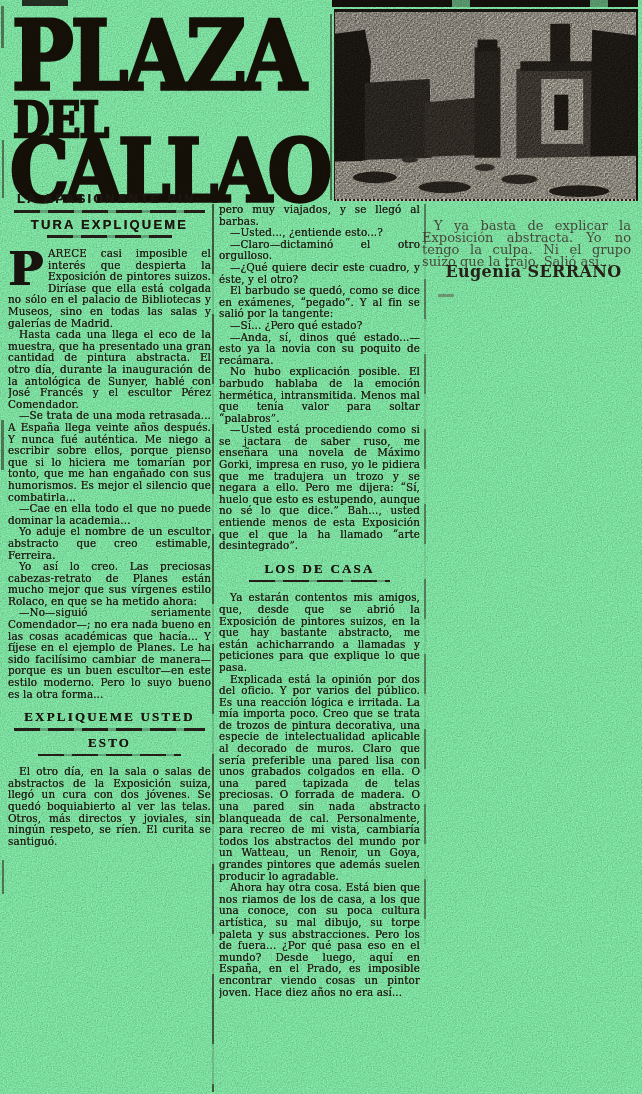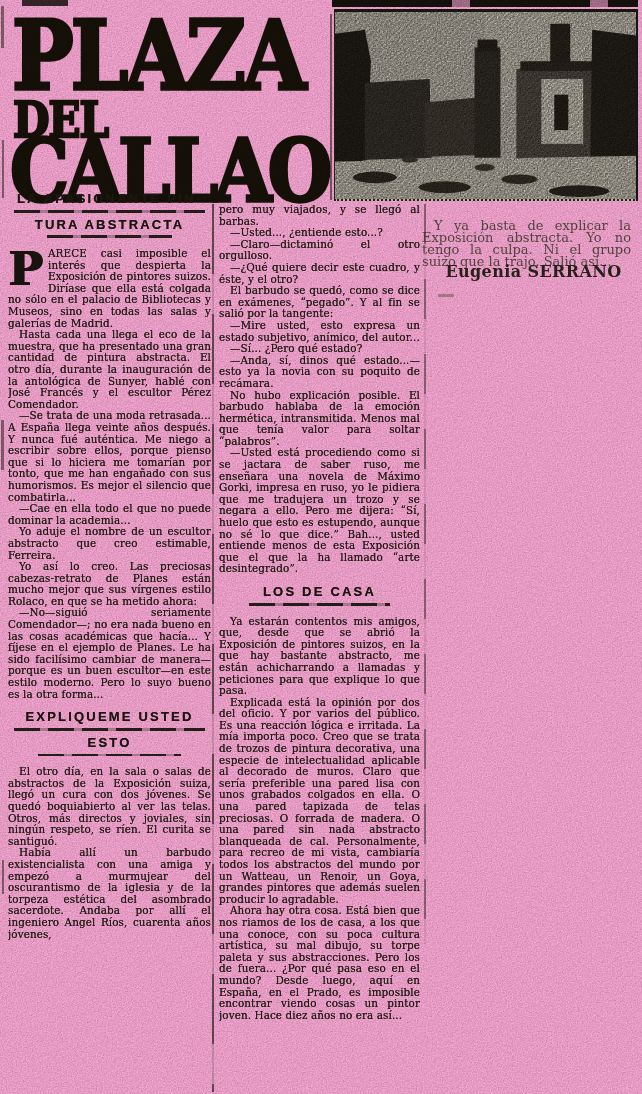--- a/index.html
+++ b/index.html
@@ -1,16 +1,16 @@
 <!DOCTYPE html>
 <html><head>
 <meta charset="utf-8">
 <style>
   html,body{margin:0;padding:0;}
-  #page{position:relative;width:642px;height:1094px;background:#f9a8d4;overflow:hidden;
+  #page{position:relative;width:642px;height:1094px;background:#86efac;overflow:hidden;
         font-family:"DejaVu Serif","Liberation Serif",serif;color:#262018;}
   
   #masthead{position:absolute;left:10px;top:2px;width:322px;height:200px;color:#171209;}
   .mast-line{position:absolute;font-weight:bold;white-space:nowrap;line-height:1;
              -webkit-text-stroke:3px currentColor;
              text-shadow:0.7px 0 currentColor,-0.7px 0 currentColor,0 0.7px currentColor,0 -0.7px currentColor;
              transform:scaleY(1.16);transform-origin:top left;}
   #mast1{top:6px;left:2px;font-size:82px;letter-spacing:-3px;}
   #mast2{top:94px;left:3px;font-size:42px;letter-spacing:-1px;-webkit-text-stroke:2.2px currentColor;}
   #mast3{top:126px;left:0px;font-size:74px;letter-spacing:-4px;}
@@ -38,21 +38,21 @@
   #col2{left:219px;top:204px;width:201px;height:890px;}
   .para{margin:0;text-indent:11px;}
   .para.flush{text-indent:0;}
   .kicker,.subhead{font-family:"Liberation Sans","DejaVu Sans",sans-serif;font-weight:bold;
        text-align:center;font-size:13px;letter-spacing:2.2px;line-height:1.15;
        color:#1f1913;text-indent:0;}
   .kicker{margin:2px 0 0 0;}
   .headrule{height:2.6px;margin:3px auto 5px auto;
        background:repeating-linear-gradient(90deg,#27211a 0 26px,rgba(39,33,26,.3) 26px 34px);}
   .hr-w1{width:94%;}.hr-w2{width:62%;}.hr-w3{width:70%;}
-  .subhead{margin-top:10px;}
+  .subhead{margin-top:10px;font-family:Liberation Serif, serif;}
   .gap{height:5px;}
   .dropcap{float:left;font-weight:bold;font-size:46px;line-height:38px;height:42px;width:36px;
        text-align:center;margin:2px 4px 0 0;color:#1b1610;
        text-shadow:0.8px 0 currentColor,-0.8px 0 currentColor;}
   
   #closing{position:absolute;left:422px;top:207px;width:209px;text-align:justify;
        font-size:13px;line-height:11.9px;text-indent:12px;font-weight:normal;
        color:#4a4238;filter:blur(.35px);opacity:.92;}
   #byline{position:absolute;left:429px;top:262px;width:209px;text-align:center;
        font-size:16px;font-weight:bold;color:#2a241c;letter-spacing:.4px;}
@@ -122,46 +122,44 @@
     </svg>
   </div>
 
   <div id="rule-col1" class="vrule"></div>
   <div id="rule-col2" class="vrule"></div>
   <div id="rule-photo" class="vrule"></div>
 
   <div id="col1" class="col">
     <div class="kicker">LA APASIONANTE PIN-</div>
     <div class="headrule hr-w1"></div>
-    <div class="kicker">TURA ABSTRACTA</div>
+    <div class="kicker">TURA EXPLIQUEME</div>
     <div class="headrule hr-w2"></div>
     <div class="gap"></div>
     <p class="para flush"><span class="dropcap">P</span><span>ARECE casi imposible el interés que despierta la Exposición de pintores suizos. Diríase que ella está colgada no sólo en el palacio de Bibliotecas y Museos, sino en todas las salas y galerías de Madrid.</span></p>
     <p class="para">Hasta cada una llega el eco de la muestra, que ha presentado una gran cantidad de pintura abstracta. El otro día, durante la inauguración de la antológica de Sunyer, hablé con José Francés y el escultor Pérez Comendador.</p>
     <p class="para">—Se trata de una moda retrasada... A España llega veinte años después. Y nunca fué auténtica. Me niego a escribir sobre ellos, porque pienso que si lo hiciera me tomarían por tonto, que me han engañado con sus humorismos. Es mejor el silencio que combatirla...</p>
     <p class="para">—Cae en ella todo el que no puede dominar la academia...</p>
     <p class="para">Yo aduje el nombre de un escultor abstracto que creo estimable, Ferreira.</p>
     <p class="para">Yo así lo creo. Las preciosas cabezas-retrato de Planes están mucho mejor que sus vírgenes estilo Rolaco, en que se ha metido ahora:</p>
     <p class="para">—No—siguió seriamente Comendador—; no era nada bueno en las cosas académicas que hacía... Y fíjese en el ejemplo de Planes. Le ha sido facilísimo cambiar de manera—porque es un buen escultor—en este estilo moderno. Pero lo suyo bueno es la otra forma...</p>
     <div class="subhead">EXPLIQUEME USTED</div>
     <div class="headrule hr-w1"></div>
     <div class="subhead" style="margin-top:4px;">ESTO</div>
     <div class="headrule hr-w3"></div>
     <div class="gap"></div>
     <p class="para">El otro día, en la sala o salas de abstractos de la Exposición suiza, llegó un cura con dos jóvenes. Se quedó boquiabierto al ver las telas. Otros, más directos y joviales, sin ningún respeto, se ríen. El curita se santiguó.</p>
-    <p class="para">Había allí un barbudo existencialista con una amiga y empezó a murmujear del oscurantismo de la iglesia y de la torpeza estética del asombrado sacerdote. Andaba por allí el ingeniero Angel Ríos, cuarenta años jóvenes,</p>
   </div>
 
   <div id="col2" class="col">
     <p class="para flush">pero muy viajados, y se llegó al barbas.</p>
     <p class="para">—Usted..., ¿entiende esto...?</p>
     <p class="para">—Claro—dictaminó el otro orgulloso.</p>
     <p class="para">—¿Qué quiere decir este cuadro, y éste, y el otro?</p>
     <p class="para">El barbudo se quedó, como se dice en exámenes, “pegado”. Y al fin se salió por la tangente:</p>
-    <p class="para">—Mire usted, esto expresa un estado subjetivo, anímico, del autor...</p>
     <p class="para">—Sí... ¿Pero qué estado?</p>
     <p class="para">—Anda, sí, dinos qué estado...—esto ya la novia con su poquito de recámara.</p>
     <p class="para">No hubo explicación posible. El barbudo hablaba de la emoción hermética, intransmitida. Menos mal que tenía valor para soltar “palabros”.</p>
     <p class="para">—Usted está procediendo como si se jactara de saber ruso, me enseñara una novela de Máximo Gorki, impresa en ruso, yo le pidiera que me tradujera un trozo y se negara a ello. Pero me dijera: “Sí, huelo que esto es estupendo, aunque no sé lo que dice.” Bah..., usted entiende menos de esta Exposición que el que la ha llamado “arte desintegrado”.</p>
     <div class="subhead">LOS DE CASA</div>
     <div class="headrule hr-w3"></div>
     <div class="gap"></div>
     <p class="para">Ya estarán contentos mis amigos, que, desde que se abrió la Exposición de pintores suizos, en la que hay bastante abstracto, me están achicharrando a llamadas y peticiones para que explique lo que pasa.</p>
     <p class="para">Explicada está la opinión por dos del oficio. Y por varios del público. Es una reacción lógica e irritada. La mía importa poco. Creo que se trata de trozos de pintura decorativa, una especie de intelectualidad aplicable al decorado de muros. Claro que sería preferible una pared lisa con unos grabados colgados en ella. O una pared tapizada de telas preciosas. O forrada de madera. O una pared sin nada abstracto blanqueada de cal. Personalmente, para recreo de mi vista, cambiaría todos los abstractos del mundo por un Watteau, un Renoir, un Goya, grandes pintores que además suelen producir lo agradable.</p>
     <p class="para">Ahora hay otra cosa. Está bien que nos riamos de los de casa, a los que una conoce, con su poca cultura artística, su mal dibujo, su torpe paleta y sus abstracciones. Pero los de fuera... ¿Por qué pasa eso en el mundo? Desde luego, aquí en España, en el Prado, es imposible encontrar viendo cosas un pintor joven. Hace diez años no era así...</p>

